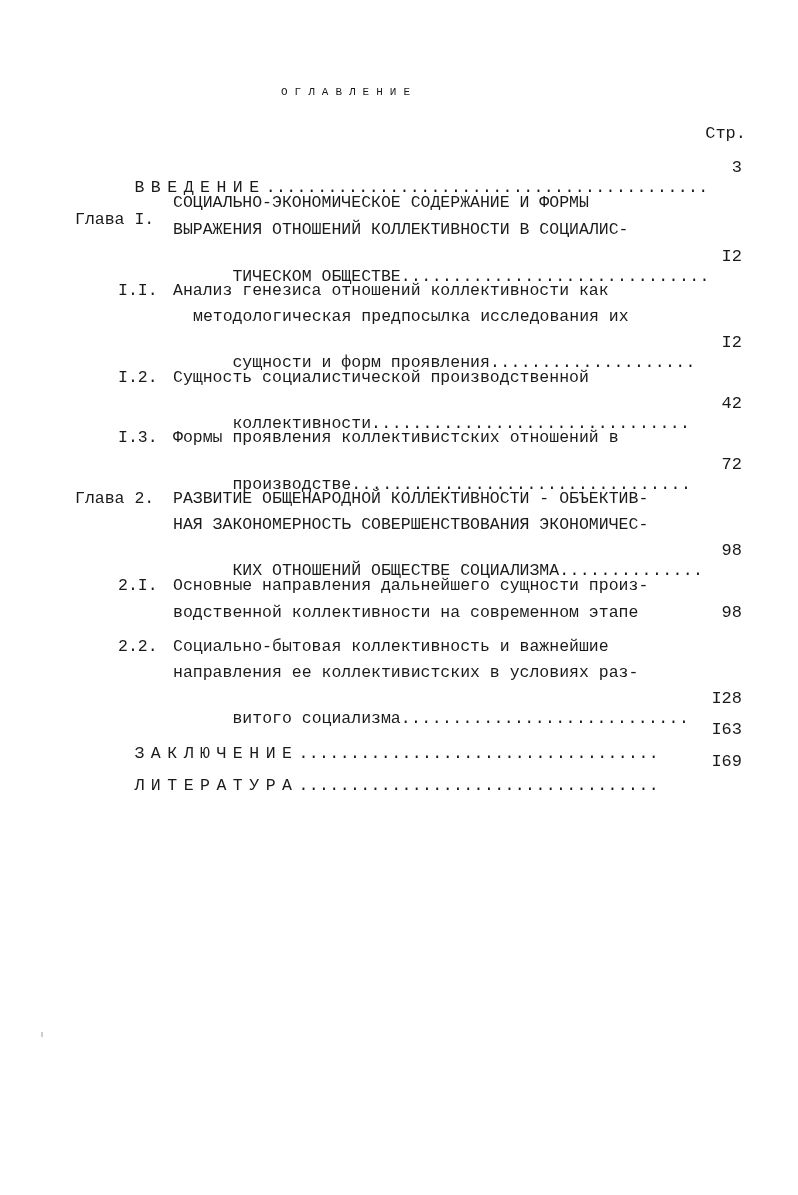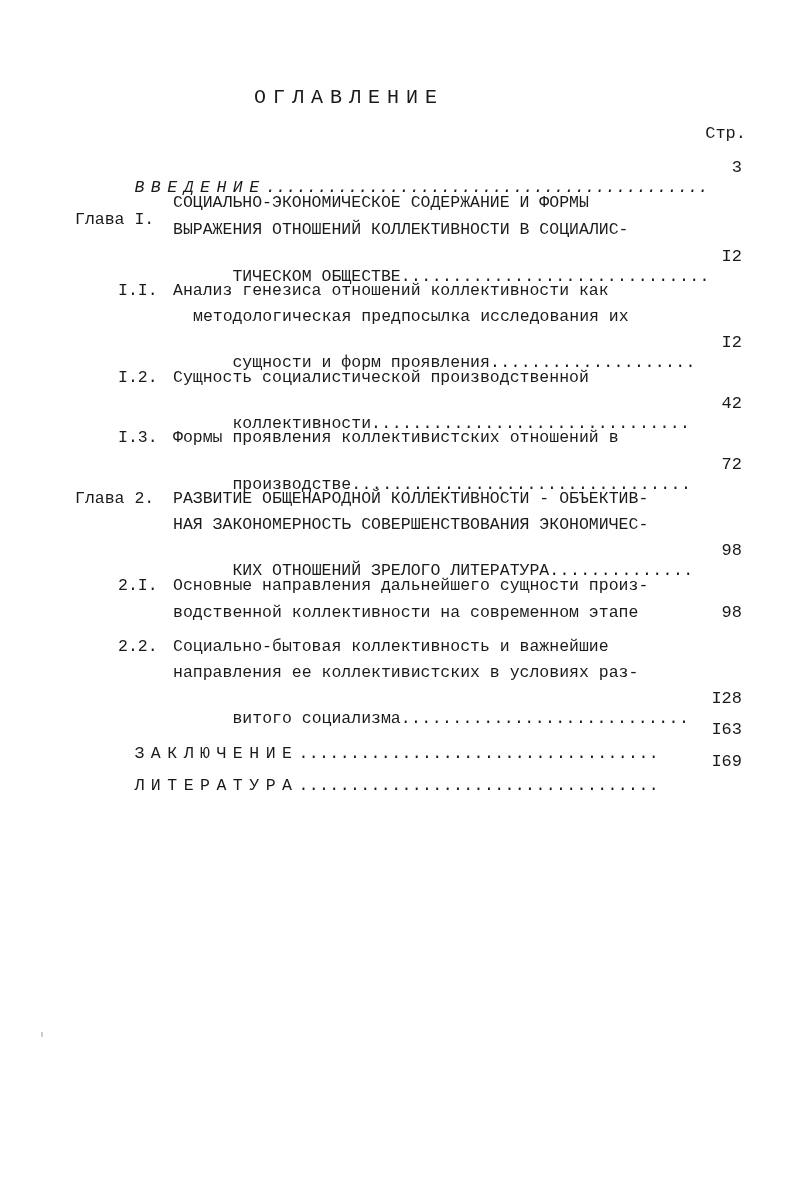--- a/index.html
+++ b/index.html
@@ -17,21 +17,21 @@
       font-size: 16.5px;
     }
     .page-title {
       position: absolute;
       top: 86px;
       left: 0;
       width: 637px;
       text-align: center;
       padding-left: 61px;
       box-sizing: border-box;
-      font-size: 20px;
+      font-size: 11px;
       letter-spacing: 7px;
     }
     .page-col-label {
       position: absolute;
       top: 124px;
       right: 52px;
       font-size: 17px;
     }
     .line {
       position: absolute;
@@ -64,21 +64,21 @@
   </style>
 </head>
 <body>
 
 <div>
 
   <div class="page-title">ОГЛАВЛЕНИЕ</div>
   <div class="page-col-label">Стр.</div>
 
   <div>
-    <div class="line" style="top:158px; left:75px;font-style:italic;">
+    <div class="line" style="top:158px; left:75px;">
       <span class="spaced">ВВЕДЕНИЕ</span><span class="dots">...........................................</span>
     </div>
     <div class="pnum" style="top:158px;">3</div>
   </div>
 
   <div>
     <div class="line" style="top:210px; left:75px;">Глава I.</div>
     <div class="line" style="top:193px; left:173px;">СОЦИАЛЬНО-ЭКОНОМИЧЕСКОЕ СОДЕРЖАНИЕ И ФОРМЫ</div>
     <div class="line" style="top:220px; left:173px;">ВЫРАЖЕНИЯ ОТНОШЕНИЙ КОЛЛЕКТИВНОСТИ В СОЦИАЛИС-</div>
     <div class="line" style="top:247px; left:173px;">
@@ -113,21 +113,21 @@
       <span>производстве</span><span class="dots">.................................</span>
     </div>
     <div class="pnum" style="top:455px;">72</div>
   </div>
 
   <div>
     <div class="line" style="top:489px; left:75px;text-align:right;">Глава 2.</div>
     <div class="line" style="top:489px; left:173px;">РАЗВИТИЕ ОБЩЕНАРОДНОЙ КОЛЛЕКТИВНОСТИ - ОБЪЕКТИВ-</div>
     <div class="line" style="top:515px; left:173px;">НАЯ ЗАКОНОМЕРНОСТЬ СОВЕРШЕНСТВОВАНИЯ ЭКОНОМИЧЕС-</div>
     <div class="line" style="top:541px; left:173px;">
-      <span>КИХ ОТНОШЕНИЙ ЗРЕЛОГО ЛИТЕРАТУРА</span><span class="dots">..............</span>
+      <span>КИХ ОТНОШЕНИЙ ОБЩЕСТВЕ СОЦИАЛИЗМА</span><span class="dots">..............</span>
     </div>
     <div class="pnum" style="top:541px;">98</div>
   </div>
 
   <div>
     <div class="line" style="top:576px; left:118px;">2.I.</div>
     <div class="line" style="top:576px; left:173px;">Основные направления дальнейшего сущности произ-</div>
     <div class="line" style="top:603px; left:173px;">водственной коллективности на современном этапе</div>
     <div class="pnum" style="top:603px;">98</div>
   </div>

